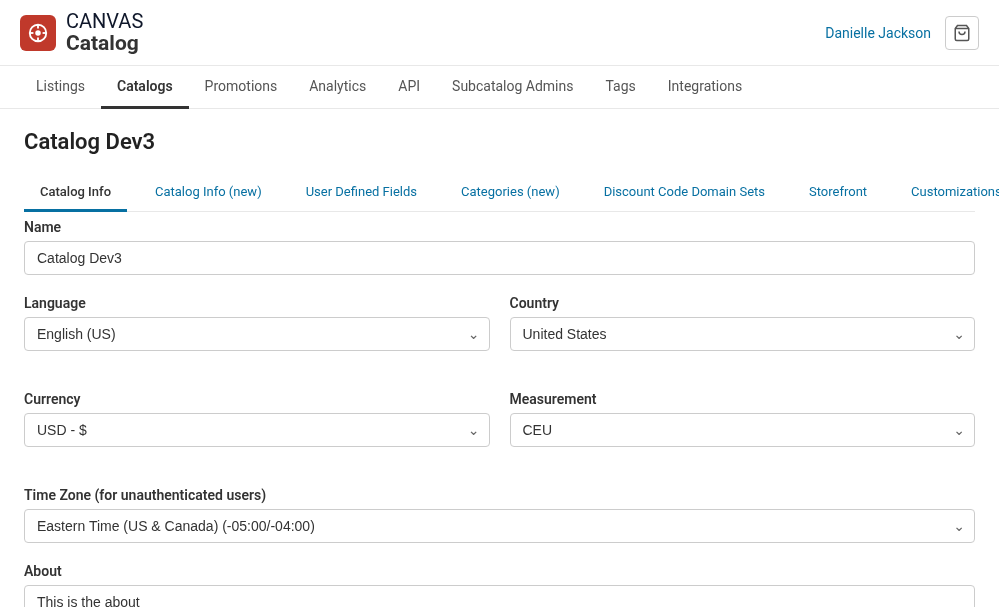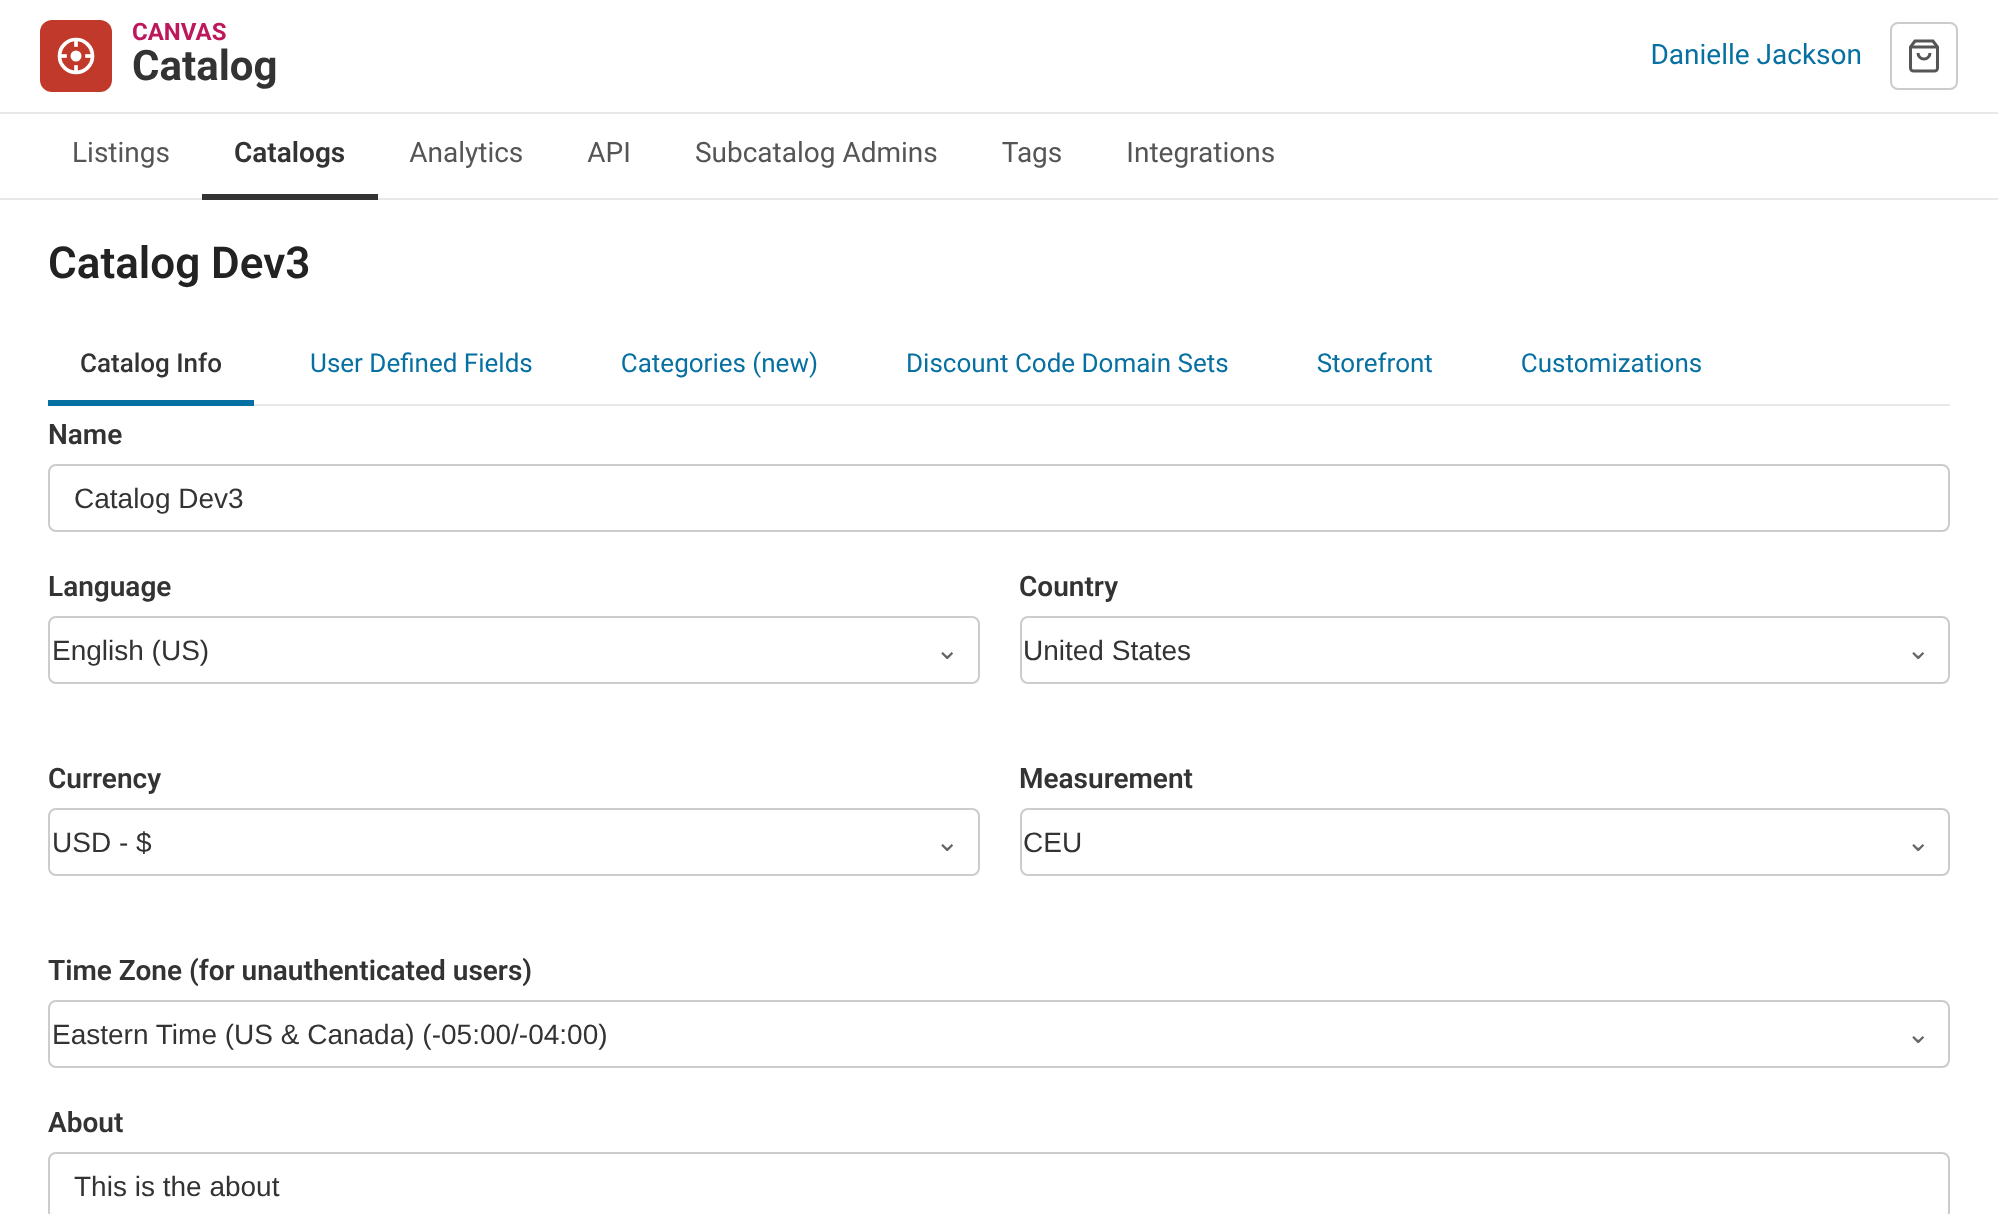--- a/index.html
+++ b/index.html
@@ -10,21 +10,21 @@
       display: flex; align-items: center; justify-content: space-between;
       padding: 10px 20px; border-bottom: 1px solid #e8e8e8;
     }
     .logo-area { display: flex; align-items: center; gap: 10px; }
     .logo-icon {
       width: 36px; height: 36px; background: #c0392b; border-radius: 6px;
       display: flex; align-items: center; justify-content: center;
     }
     .logo-icon svg { width: 22px; height: 22px; fill: white; }
     .logo-text { display: flex; flex-direction: column; line-height: 1.1; }
-    .logo-canvas { color: #be185d; font-weight: 700; font-size: 12px; }
+    .logo-canvas { color: #0f172a; font-weight: 400; font-size: 20px; }
     .logo-catalog { color: #333; font-weight: 700; font-size: 21px; }
     .header-right { display: flex; align-items: center; gap: 14px; }
     .user-link { color: #0770a2; text-decoration: none; font-size: 14px; cursor: pointer; }
     .cart-icon-btn {
       width: 34px; height: 34px; border: 1px solid #ccc; border-radius: 4px;
       display: flex; align-items: center; justify-content: center;
       cursor: pointer; background: #fff;
     }
 
     
@@ -61,21 +61,21 @@
     .form-group { margin-bottom: 20px; }
     .form-label { font-size: 14px; font-weight: 600; margin-bottom: 6px; display: block; color: #333; }
     .form-input {
       width: 100%; padding: 8px 12px; border: 1px solid #ccc; border-radius: 4px;
       font-size: 14px; color: #333; outline: none;
     }
 
     .two-col { display: grid; grid-template-columns: 1fr 1fr; gap: 20px; margin-bottom: 20px; }
     .form-select-wrap { position: relative; }
     .form-select {
-      width: 100%; padding: 8px 36px 8px 1px; border: 1px solid #ccc; border-radius: 4px;
+      width: 100%; padding: 8px 36px 8px 12px; border: 1px solid #ccc; border-radius: 4px;
       font-size: 14px; color: #333; background: #fff; appearance: none;
       cursor: pointer; outline: none;
     }
     .select-chevron {
       position: absolute; right: 10px; top: 50%; transform: translateY(-50%);
       pointer-events: none; color: #666;
     }
 
     .full-width { margin-bottom: 20px; }
   </style>
@@ -107,32 +107,34 @@
         <line x1="3" y1="6" x2="21" y2="6"></line>
         <path d="M16 10a4 4 0 01-8 0"></path>
       </svg>
     </div>
   </div>
 </header>
 
 <nav class="main-nav">
   <a class="nav-item">Listings</a>
   <a class="nav-item active">Catalogs</a>
+  <a class="nav-item">Promotions</a>
   <a class="nav-item">Analytics</a>
   <a class="nav-item">API</a>
   <a class="nav-item">Subcatalog Admins</a>
   <a class="nav-item">Tags</a>
   <a class="nav-item">Integrations</a>
 </nav>
 
 <div class="page-content">
   <h1 class="page-title">Catalog Dev3</h1>
 
   <div class="tabs-bar">
     <div class="tab-item active">Catalog Info</div>
+    <div class="tab-item">Catalog Info (new)</div>
     <div class="tab-item">User Defined Fields</div>
     <div class="tab-item">Categories (new)</div>
     <div class="tab-item">Discount Code Domain Sets</div>
     <div class="tab-item">Storefront</div>
     <div class="tab-item">Customizations</div>
   </div>
 
   <div class="form-section">
 
     <div class="form-group">

